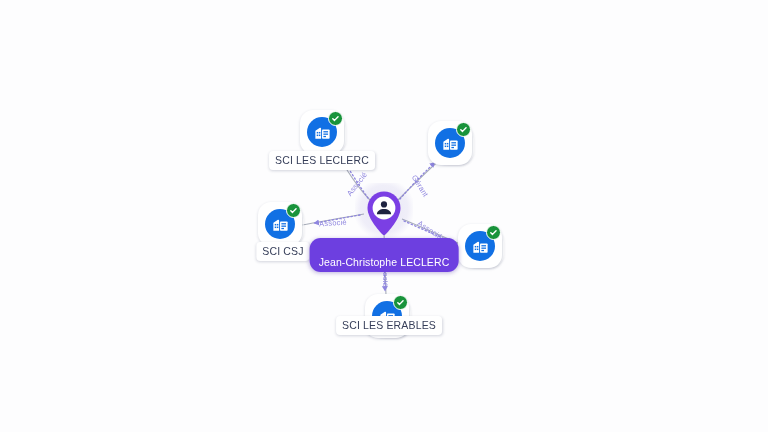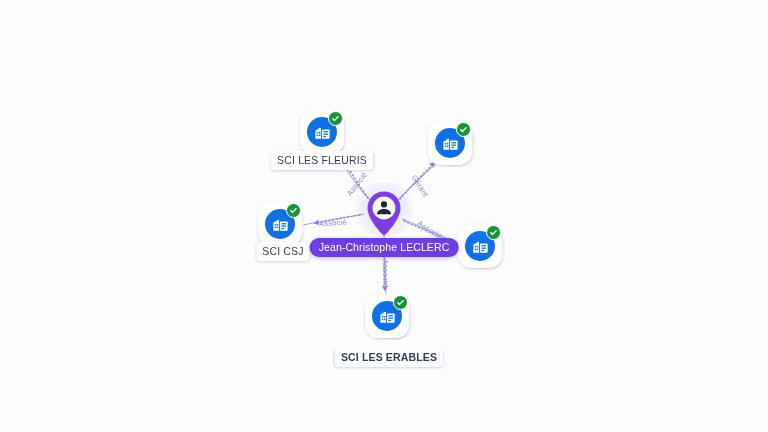--- a/index.html
+++ b/index.html
@@ -109,21 +109,21 @@
   .pin svg { display: block; }
 
   .person-label {
     position: absolute;
     transform: translateX(-50%);
     white-space: nowrap;
     background: #6d3fe0;
     color: #ffffff;
     font-size: 10.5px;
     letter-spacing: .1px;
-    padding: 3px 9px 4px 9px;
+    padding: 18px 9px 4px 9px;
     border-radius: 11px;
     box-shadow: 0 1px 4px rgba(70,40,160,0.35);
     font-family: "Liberation Sans", sans-serif;
   }
 
   
   .edge-label {
     position: absolute;
     color: #8f86df;
     font-size: 7.5px;
@@ -183,21 +183,21 @@
           </svg>
         </div>
         <div class="verified-badge">
           <svg width="9" height="9" viewBox="0 0 12 12">
             <path d="M2.4 6.2 L4.7 8.5 L9.4 3.6" stroke="#ffffff" stroke-width="1.9" fill="none" stroke-linecap="round" stroke-linejoin="round"></path>
           </svg>
         </div>
       </div>
     </div>
   </div>
-  <div class="node-label" style="left:322px; top:151px;">SCI LES FLEURIS</div>
+  <div class="node-label" style="left:322px; top:151px;">SCI LES LECLERC</div>
 
   <div class="node" style="left:451px; top:144px;">
     <div class="card-stack">
       <div class="card c3"></div>
       <div class="card c2"></div>
       <div class="card c1">
         <div class="co-disc">
           <svg width="19" height="19" viewBox="0 0 24 24" fill="#ffffff">
             <path d="M3 20V10.2c0-.35.18-.67.47-.85l5.3-3.3c.63-.39 1.45.06 1.45.8V20H3z"></path>
             <rect x="11.4" y="8.1" width="9.6" height="11.9" rx="1"></rect>
@@ -293,21 +293,21 @@
           </svg>
         </div>
         <div class="verified-badge">
           <svg width="9" height="9" viewBox="0 0 12 12">
             <path d="M2.4 6.2 L4.7 8.5 L9.4 3.6" stroke="#ffffff" stroke-width="1.9" fill="none" stroke-linecap="round" stroke-linejoin="round"></path>
           </svg>
         </div>
       </div>
     </div>
   </div>
-  <div class="node-label" style="left:389px; top:348px;font-weight:bold;">SCI LES ERABLES</div>
+  <div class="node-label" style="left:389px; top:316px;">SCI LES ERABLES</div>
 
   <div class="person-node" style="left:384px; top:212px;">
     <div class="person-halo"></div>
     <div class="pin">
       <svg width="38" height="47" viewBox="0 0 38 47" xmlns="http://www.w3.org/2000/svg">
         <path d="M19 1.6c-9.1 0-16.5 7.3-16.5 16.3 0 11 13.1 24.6 15.4 26.9.6.6 1.6.6 2.2 0 2.3-2.3 15.4-15.9 15.4-26.9C35.5 8.9 28.1 1.6 19 1.6z" fill="#7b3fe4"></path>
         <circle cx="19" cy="18" r="11.4" fill="#ffffff"></circle>
         <g fill="#1e2340">
           <circle cx="19" cy="14.4" r="3.1"></circle>
           <path d="M11.9 24.3c0-3.3 3.2-5.3 7.1-5.3s7.1 2 7.1 5.3H11.9z"></path>

